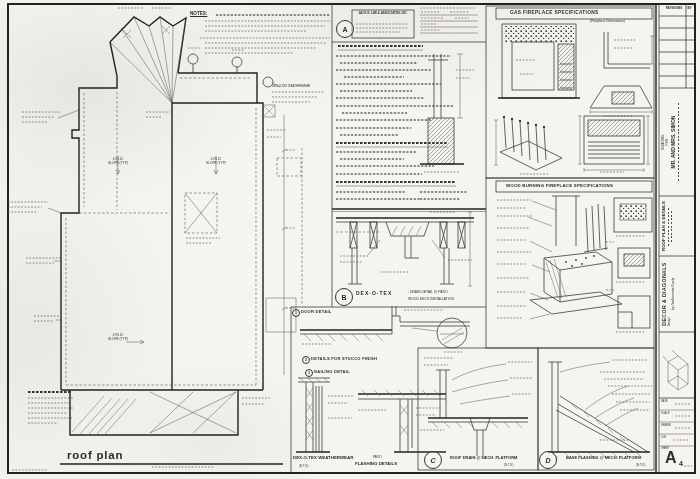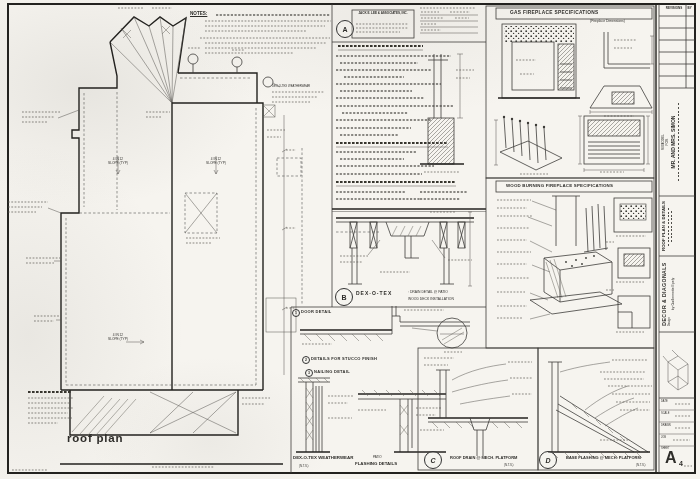--- a/index.html
+++ b/index.html
@@ -267,21 +267,21 @@
     <path class="ln" d="M659,16 H695 M659,28 H695 M659,40 H695 M659,52 H695 M659,64 H695 M659,76 H695 M659,88 H695 M686,4 V88"></path>
     <path class="ln" d="M659,196 H695 M659,256 H695 M659,332 H695 M659,398 H695"></path>
     <path class="thin" d="M659,410 H695 M659,422 H695 M659,434 H695 M659,446 H695"></path>
     <path class="scrl" d="M675,404 h15 M675,416 h15 M675,428 h15 M673,440 h17 M684,466 h8"></path>
 
     <path class="thin" d="M668,382 L678,390 L688,384 L678,376 Z M668,382 V362 M678,390 V370 M688,384 V364 M668,362 L678,370 L688,364 L678,356 Z M668,362 L663,356 M678,356 L672,350"></path>
   </g>
 </svg>
 
 <div class="lbl b u" style="left:190px;top:11px;font-size:4.6px">NOTES:</div>
-<div class="lbl b" style="left:67px;top:432px;font-size:11.5px;letter-spacing:.8px">roof plan</div>
+<div class="lbl b" style="left:67px;top:449px;font-size:11.5px;letter-spacing:.8px">roof plan</div>
 
 <div class="lbl c" style="left:102px;top:158px;width:32px;font-size:3.2px">
   <div>4 IN 12</div>
   <div>SLOPE (TYP)</div>
 </div>
 <div class="lbl c" style="left:200px;top:158px;width:32px;font-size:3.2px">
   <div>4 IN 12</div>
   <div>SLOPE (TYP)</div>
 </div>
 <div class="lbl c" style="left:102px;top:334px;width:32px;font-size:3.2px">

